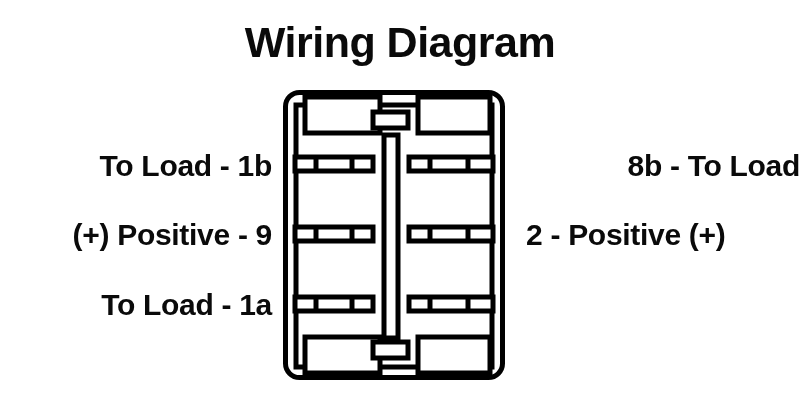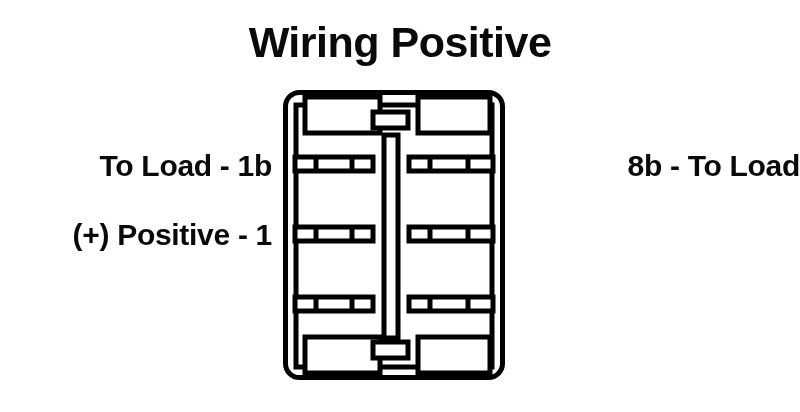--- a/index.html
+++ b/index.html
@@ -80,29 +80,31 @@
     fill: #ffffff;
     stroke: #000000;
     stroke-linejoin: miter;
   }
 </style>
 </head>
 <body>
 
 <div id="page">
 
-  <div id="diagram-title">Wiring Positive</div>
+  <div id="diagram-title">Wiring Diagram</div>
 
   <div id="labels-left" class="label-col">
     <div class="wire-label row-b">To Load - 1b</div>
-    <div class="wire-label row-m">(+) Positive - 1</div>
+    <div class="wire-label row-m">(+) Positive - 9</div>
+    <div class="wire-label row-a">To Load - 1a</div>
   </div>
 
   <div id="labels-right" class="label-col">
     <div class="wire-label row-b">8b - To Load</div>
+    <div class="wire-label row-m">2 - Positive (+)</div>
   </div>
 
   <div id="switch-body">
     <svg id="switch-svg" viewBox="0 0 222 290" xmlns="http://www.w3.org/2000/svg">
 
       <rect class="stroke-shape" x="2.5" y="2.5" width="217" height="285" rx="14" ry="14" stroke-width="5"></rect>
 
       <rect class="stroke-shape" x="13" y="15" width="196" height="262" stroke-width="5"></rect>
 
       <rect class="stroke-shape" x="22" y="7" width="75" height="36" stroke-width="5"></rect>

